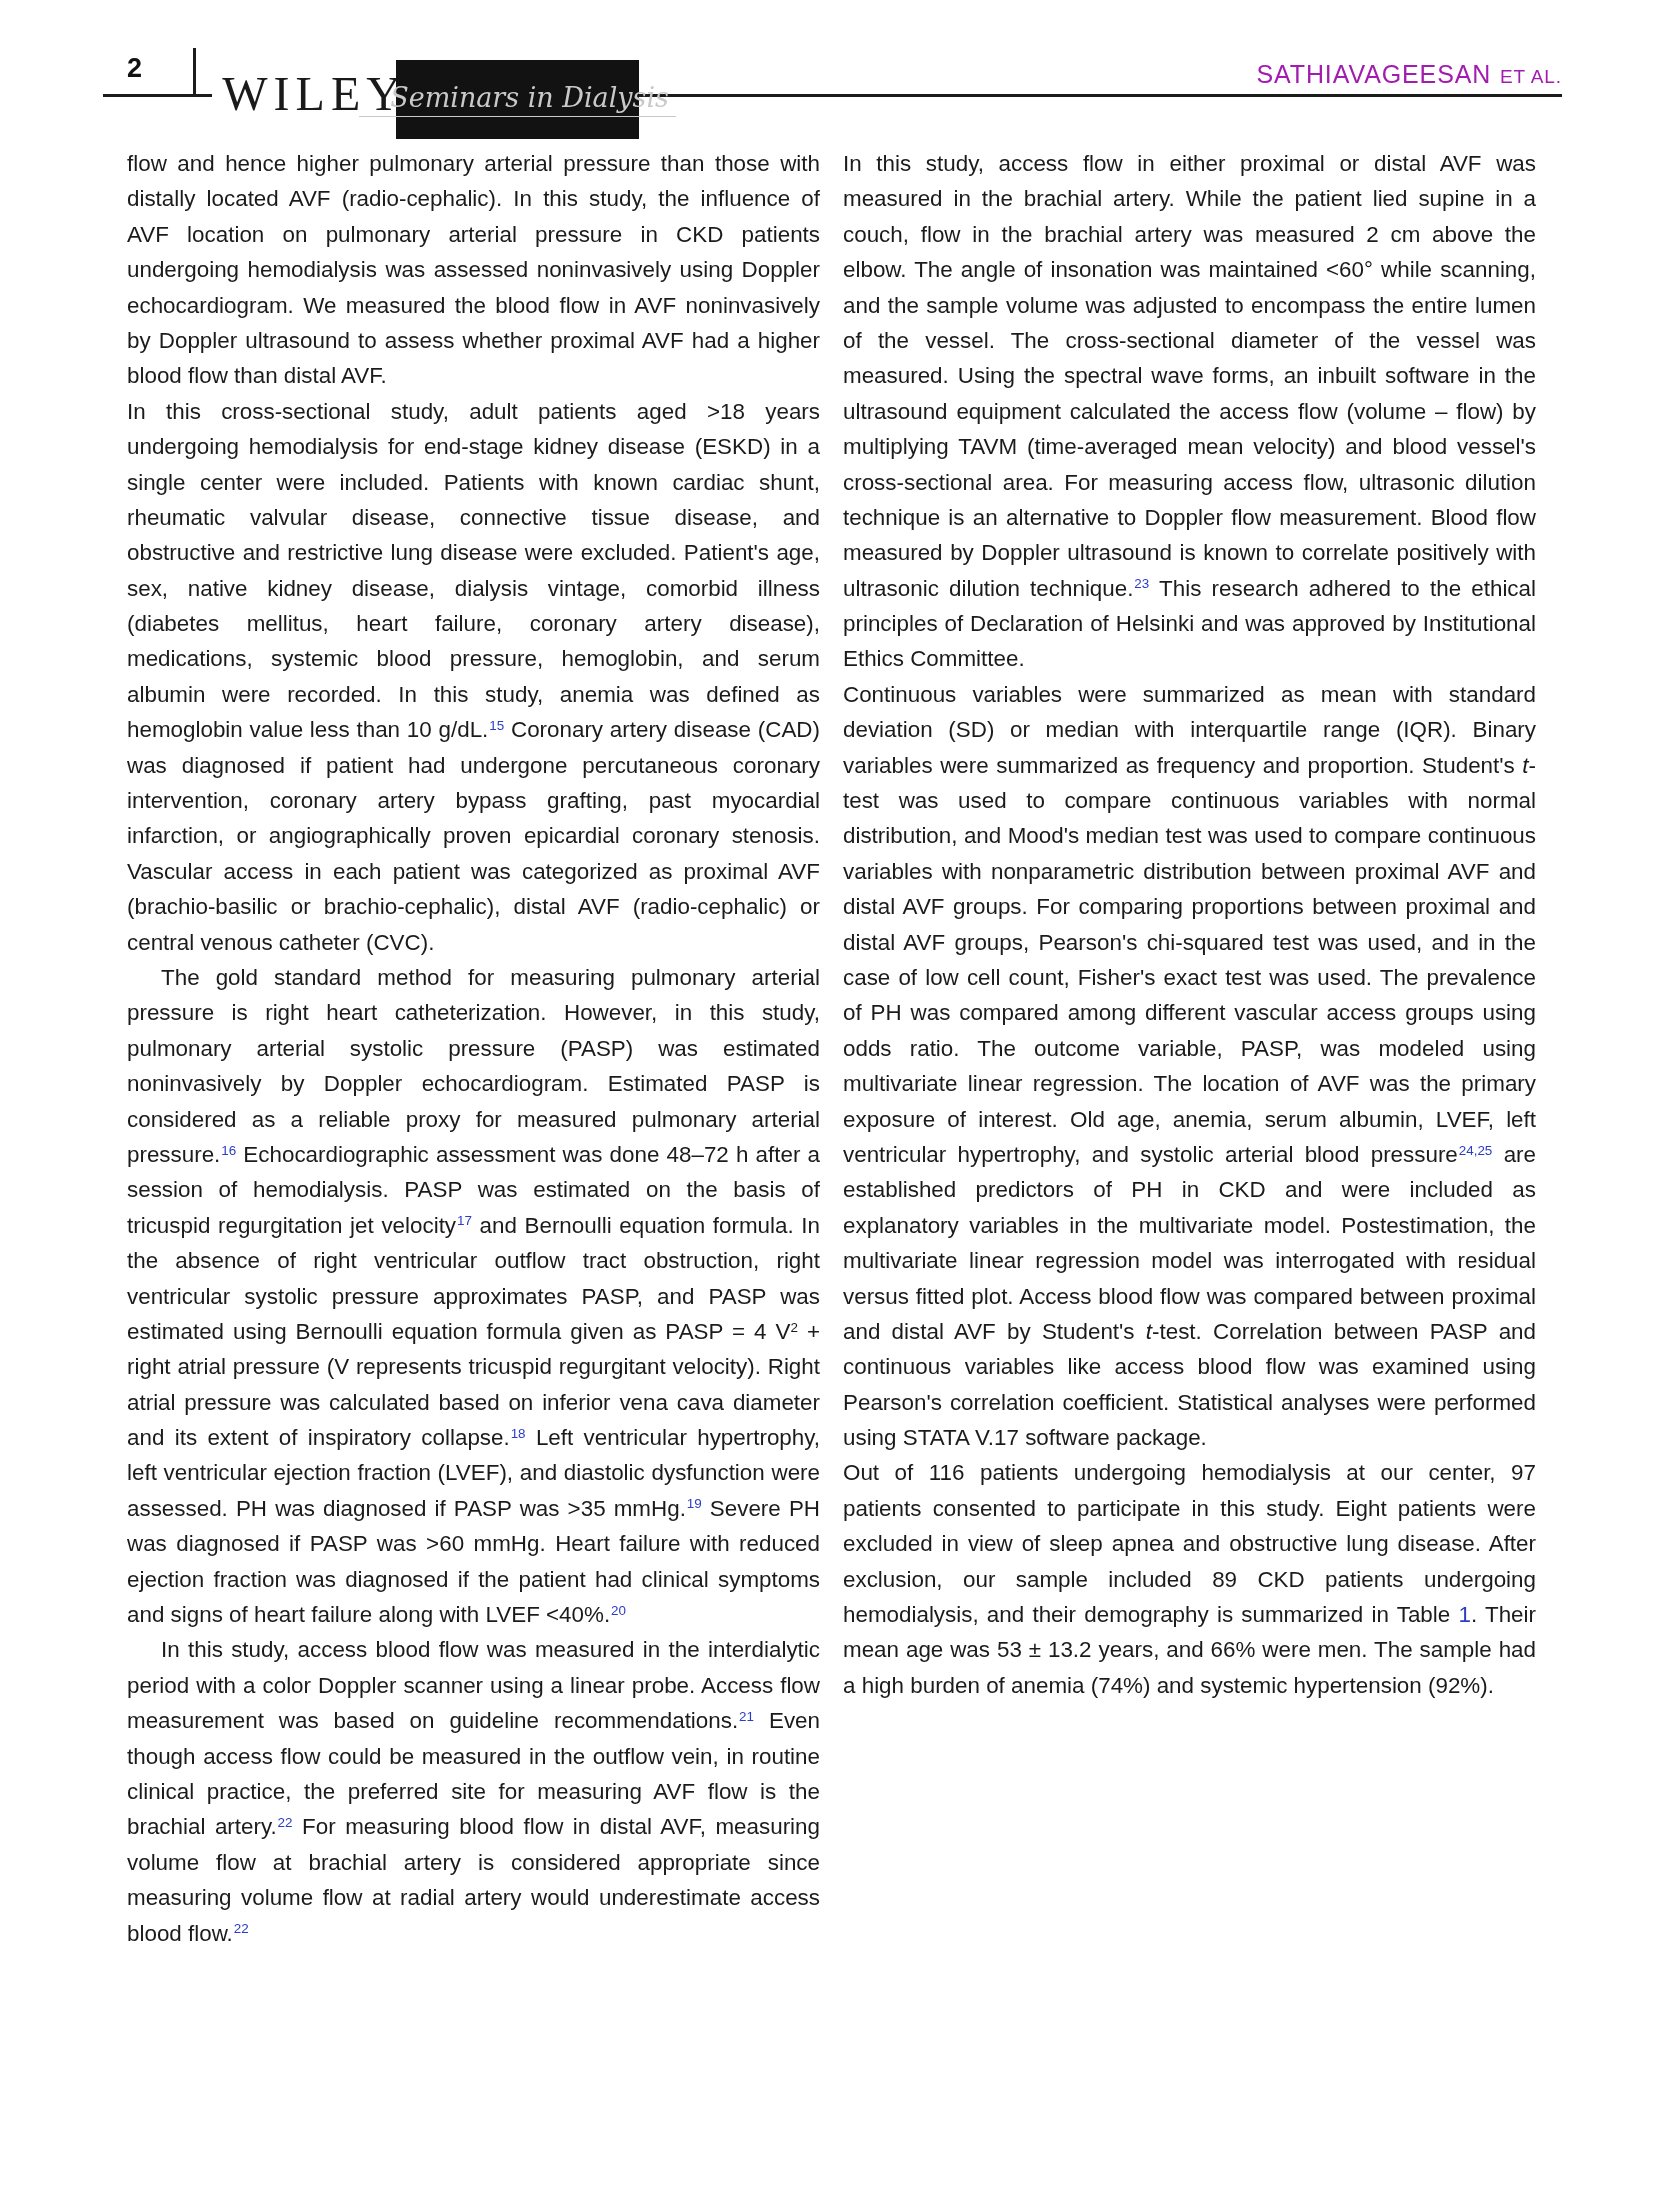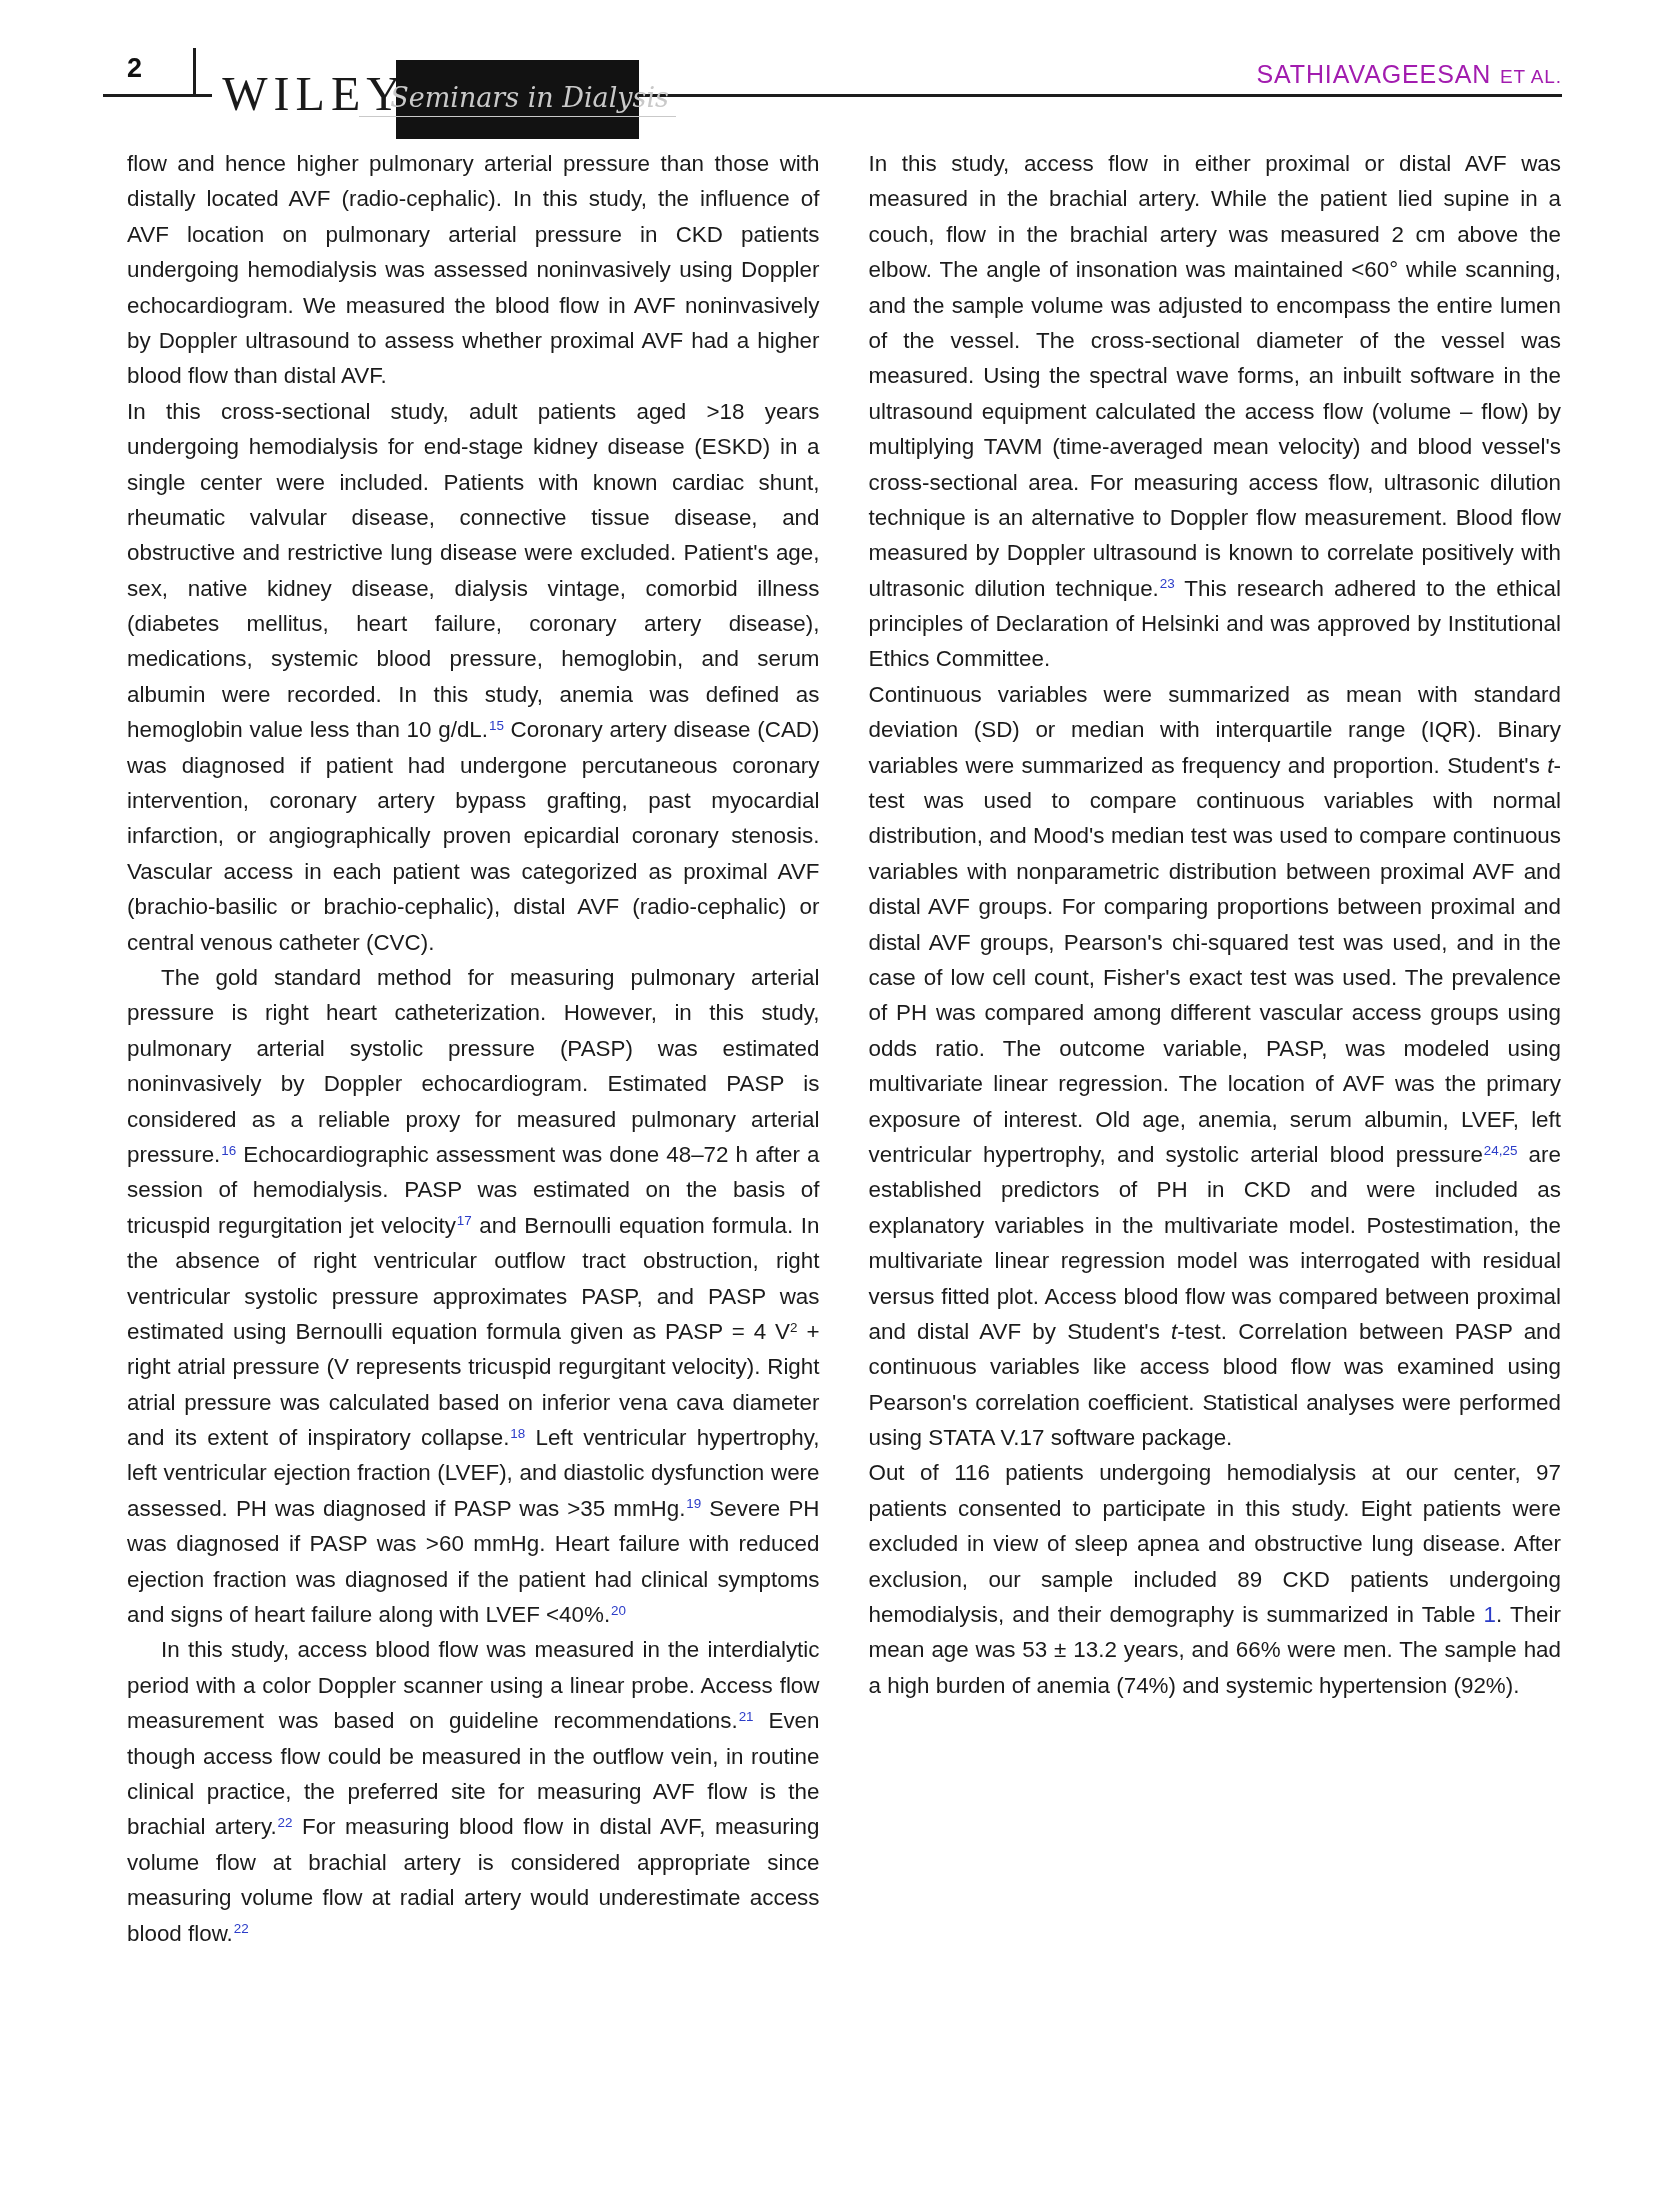--- a/index.html
+++ b/index.html
@@ -24,21 +24,21 @@
   }
   .journal-name {
     font-family:"DejaVu Serif", serif; font-style:italic; font-size:27px;
     color:var(--banner-text,#c9c9c9); border-bottom:1.7px solid var(--banner-text,#c9c9c9);
     padding:0 6.9px 2.6px 31px; white-space:nowrap;
   }
   .running-head { position:absolute; right:114px; top:60px; white-space:nowrap; color:#a21caf; }
   .rh-main { font-size:25px; letter-spacing:0.9px; }
   .rh-etal { font-size:19px; letter-spacing:0.9px; margin-left:8.6px; }
   
-  .body { position:absolute; top:146px; left:127px; width:1434px; display:flex; gap:49px; }
+  .body { position:absolute; top:146px; left:127px; width:1434px; display:flex; gap:23px; }
   .col { width:693px; }
   .para {
     margin:0; font-size:22.4px; line-height:1.58; text-align:justify;
     letter-spacing:0; color:var(--body-text,#1b1b1b);
   }
   .indent { text-indent:34px; }
   .sec { margin:79px 0 41px 0; font-size:28px; font-weight:bold; letter-spacing:1px; color:#141414; }
   .sec-bar { font-weight:400; margin:0 26px; position:relative; top:-0.9px; }
   .sup { font-size:0.6em; position:relative; top:-0.55em; color:var(--citation-link,#2b3cc8); margin-left:0.9px; }
   .supb { font-size:0.6em; position:relative; top:-0.55em; color:inherit; }

